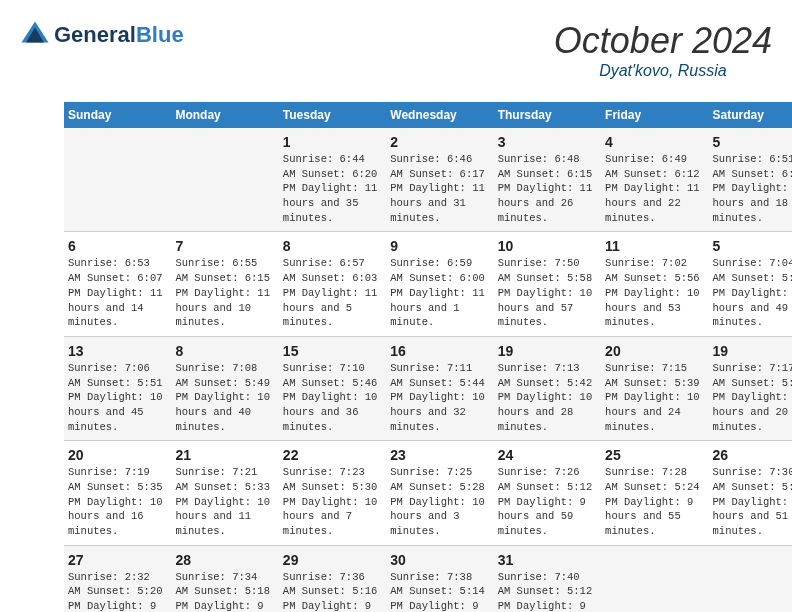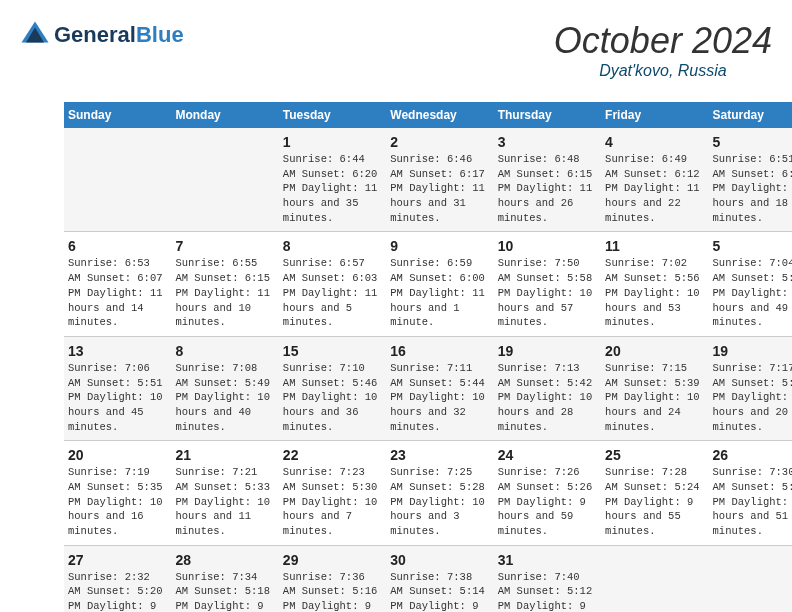--- a/index.html
+++ b/index.html
@@ -292,21 +292,21 @@
         <td>
           <span class="day-num">23</span>
           <div class="day-info">Sunrise: 7:25 AM
 Sunset: 5:28 PM
 Daylight: 10 hours
 and 3 minutes.</div>
         </td>
         <td>
           <span class="day-num">24</span>
           <div class="day-info">Sunrise: 7:26 AM
-Sunset: 5:26 PM
+Sunset: 5:12 PM
 Daylight: 9 hours
 and 59 minutes.</div>
         </td>
         <td>
           <span class="day-num">25</span>
           <div class="day-info">Sunrise: 7:28 AM
 Sunset: 5:24 PM
 Daylight: 9 hours
 and 55 minutes.</div>
         </td>

